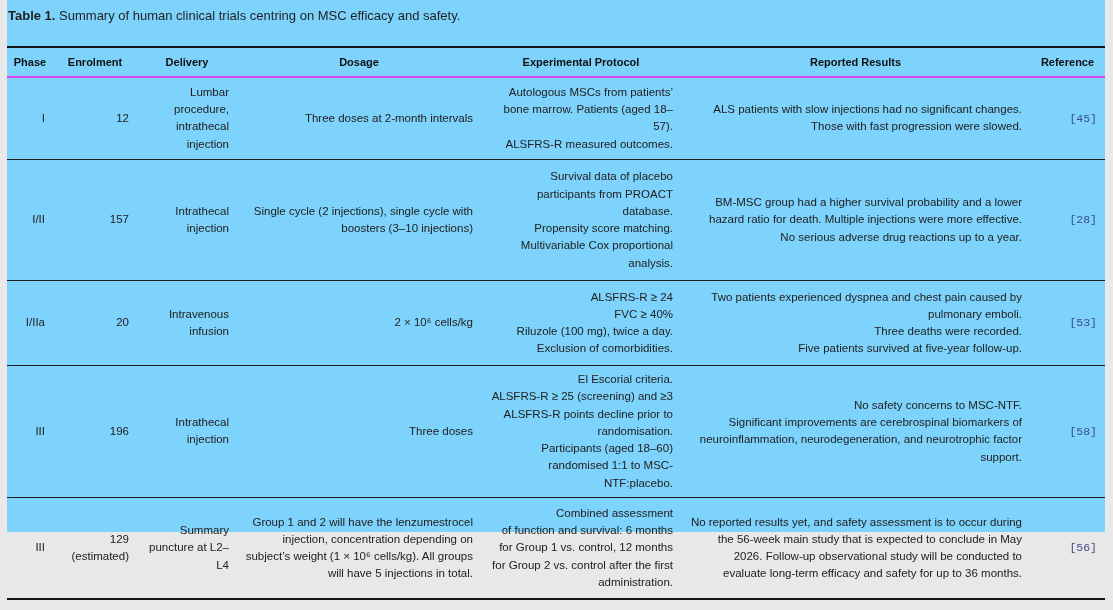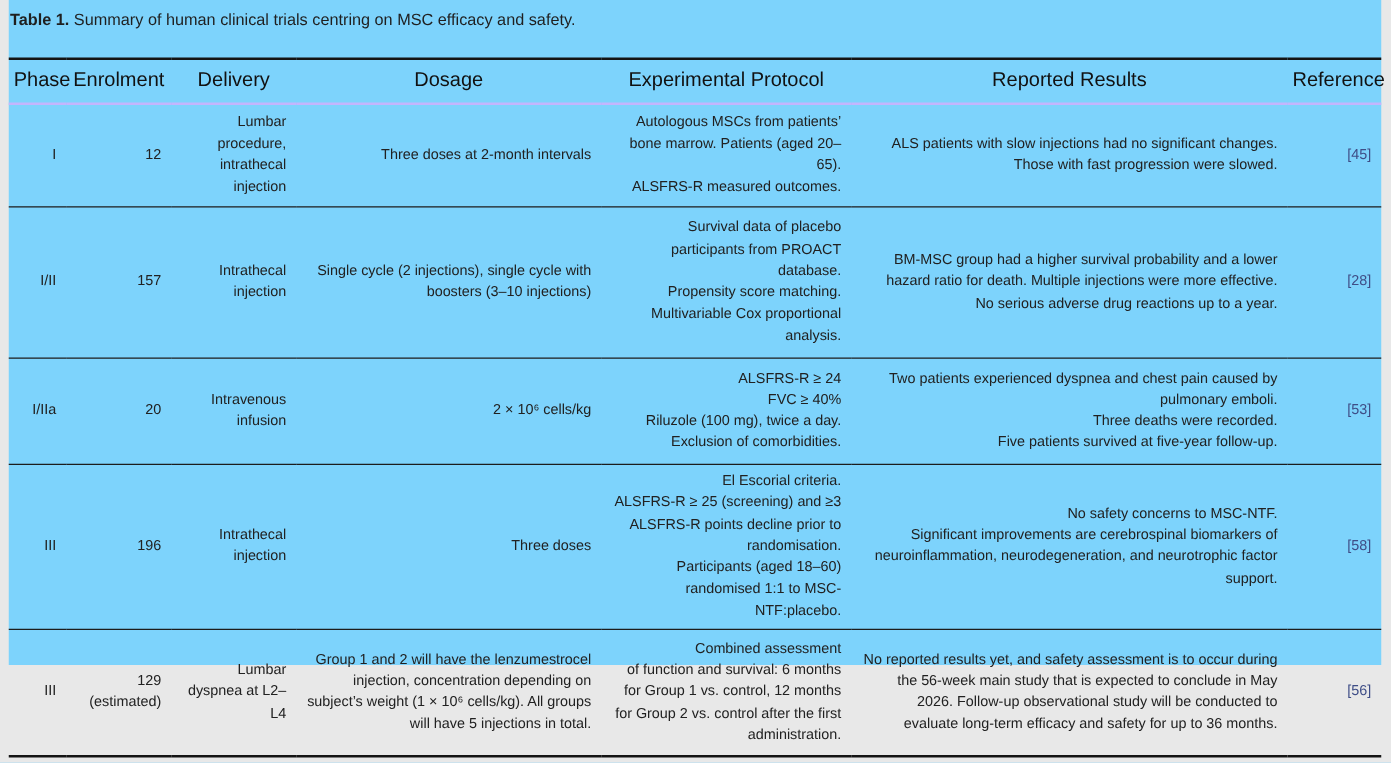--- a/index.html
+++ b/index.html
@@ -25,23 +25,23 @@
   }
   .caption b { font-weight: bold; }
   table.trials {
     border-collapse: collapse;
     table-layout: fixed;
     width: 1098px;
     margin-top: 22px;
   }
   table.trials thead th {
     border-top: 2px solid #141414;
-    border-bottom: 2px solid #c4b5fd;
-    font-size: 16px;
-    font-weight: normal;
+    border-bottom: 2px solid #d946ef;
+    font-size: 11px;
+    font-weight: bold;
     color: #111111;
     text-align: center;
     vertical-align: middle;
     padding: 8px 4px;
     height: 30px;
   }
   table.trials tbody td {
     font-size: 11.5px;
     line-height: 1.5;
     color: #212121;
@@ -62,20 +62,21 @@
   col.c-enrolment { width: 84px; }
   col.c-delivery  { width: 100px; }
   col.c-dosage    { width: 244px; }
   col.c-protocol  { width: 200px; }
   col.c-results   { width: 349px; }
   col.c-reference { width: 75px; }
   a.ref-link {
     color: var(--ref-color);
     text-decoration: none;
     cursor: pointer;
+    font-family: Liberation Mono, monospace;
   }
 </style>
 </head>
 <body>
 
 <div class="page">
   <p class="caption">
     <b>Table 1.</b>
     <span>Summary of human clinical trials centring on MSC efficacy and safety.</span>
   </p>
@@ -100,21 +101,21 @@
         <th>Reported Results</th>
         <th>Reference</th>
       </tr>
     </thead>
     <tbody id="table-body">
   <tr>
     <td>I</td>
     <td>12</td>
     <td>Lumbar procedure, intrathecal injection</td>
     <td>Three doses at 2-month intervals</td>
-    <td>Autologous MSCs from patients’ bone marrow. Patients (aged 20–65).
+    <td>Autologous MSCs from patients’ bone marrow. Patients (aged 18–57).
 ALSFRS-R measured outcomes.</td>
     <td>ALS patients with slow injections had no significant changes.
 Those with fast progression were slowed.</td>
     <td><a class="ref-link">[45]</a></td>
   </tr>
 
   <tr>
     <td>I/II</td>
     <td>157</td>
     <td>Intrathecal injection</td>
@@ -152,21 +153,21 @@
 Participants (aged 18–60) randomised 1:1 to MSC-NTF:placebo.</td>
     <td>No safety concerns to MSC-NTF.
 Significant improvements are cerebrospinal biomarkers of neuroinflammation, neurodegeneration, and neurotrophic factor support.</td>
     <td><a class="ref-link">[58]</a></td>
   </tr>
 
   <tr>
     <td>III</td>
     <td>129
 (estimated)</td>
-    <td>Lumbar dyspnea at L2–L4</td>
+    <td>Summary puncture at L2–L4</td>
     <td>Group 1 and 2 will have the lenzumestrocel injection, concentration depending on subject’s weight (1 × 10⁶ cells/kg). All groups will have 5 injections in total.</td>
     <td>Combined assessment
 of function and survival: 6 months for Group 1 vs. control, 12 months for Group 2 vs. control after the first administration.</td>
     <td>No reported results yet, and safety assessment is to occur during the 56-week main study that is expected to conclude in May 2026. Follow-up observational study will be conducted to evaluate long-term efficacy and safety for up to 36 months.</td>
     <td><a class="ref-link">[56]</a></td>
   </tr>
 </tbody>
   </table>
 </div>
 

